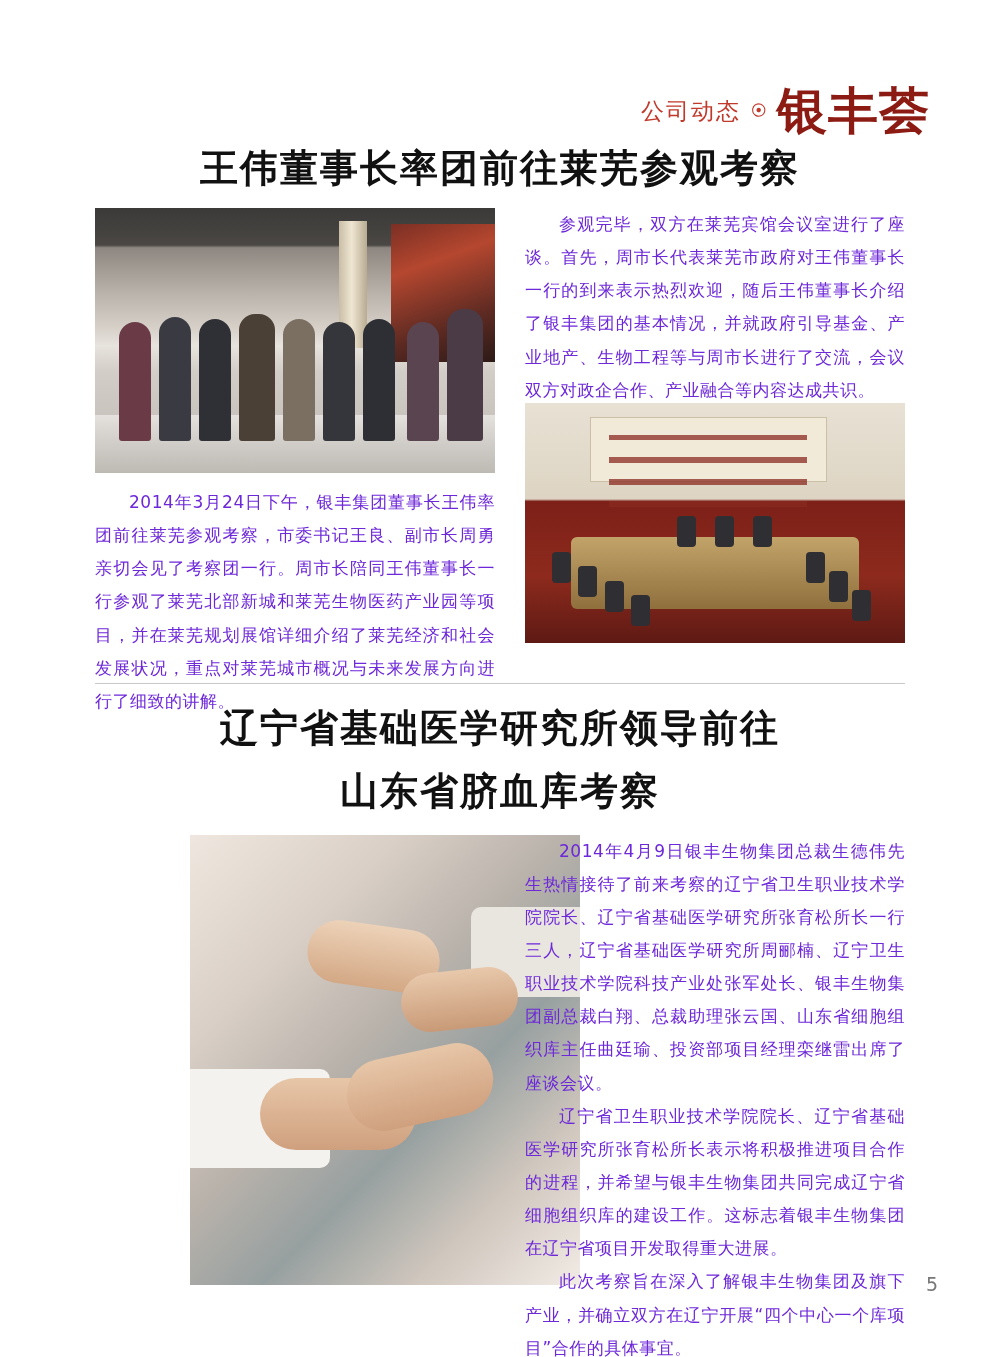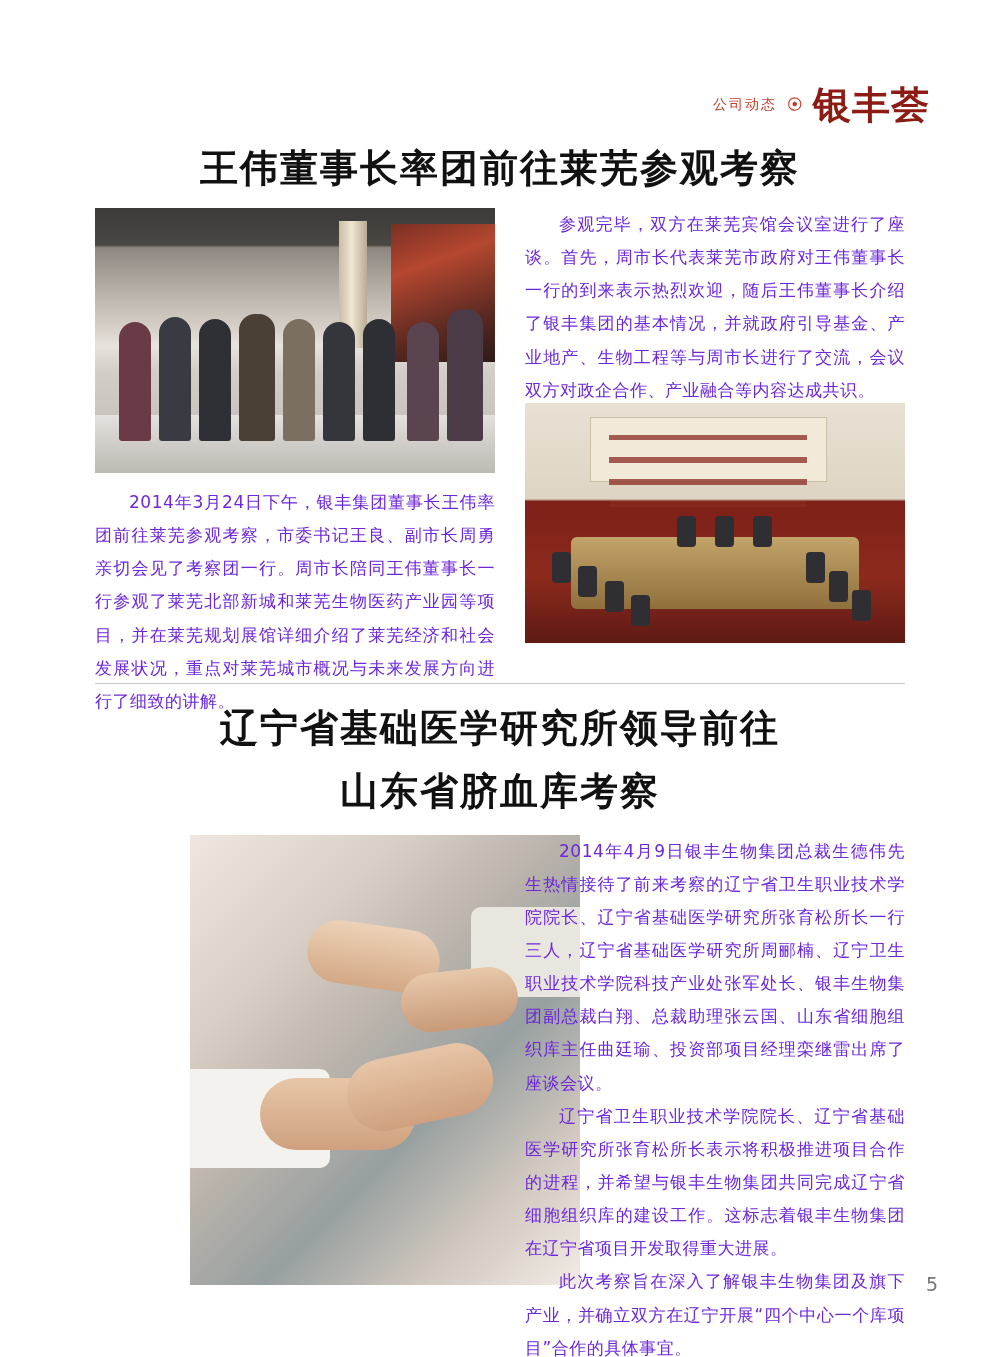--- a/index.html
+++ b/index.html
@@ -19,33 +19,33 @@
   
   .page-header {
     position: absolute;
     top: 86px;
     right: 70px;
     display: flex;
     align-items: center;
     gap: 10px;
   }
   .header-label {
-    font-size: 14px;
+    font-size: 23px;
     color: #c0392b;
     letter-spacing: 2px;
     font-family: "DejaVu Sans", sans-serif;
   }
   .header-mark {
     color: #c0392b;
     font-size: 16px;
     transform: rotate(-20deg);
     display: inline-block;
   }
   .header-logo {
-    font-size: 38px;
+    font-size: 50px;
     font-weight: bold;
     color: #8c1c13;
     font-family: "DejaVu Serif", serif;
     letter-spacing: 1px;
     line-height: 1;
   }
 
   
   .article {
     position: absolute;

